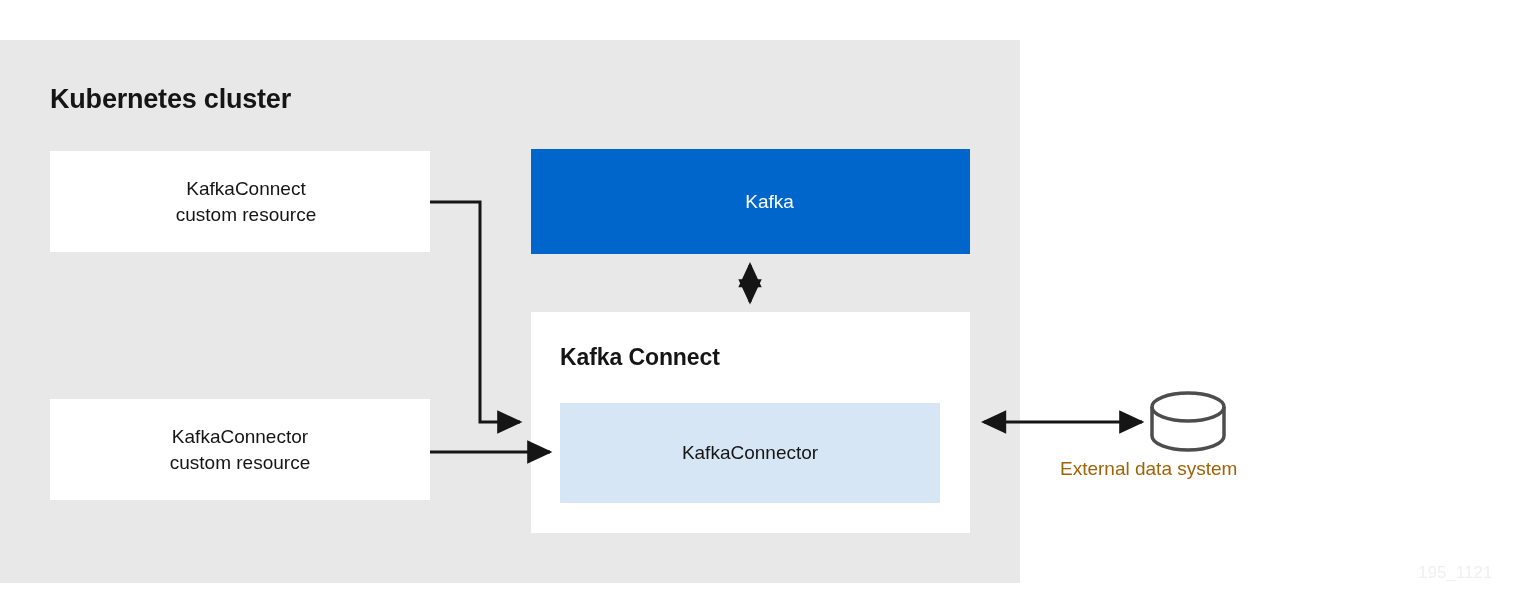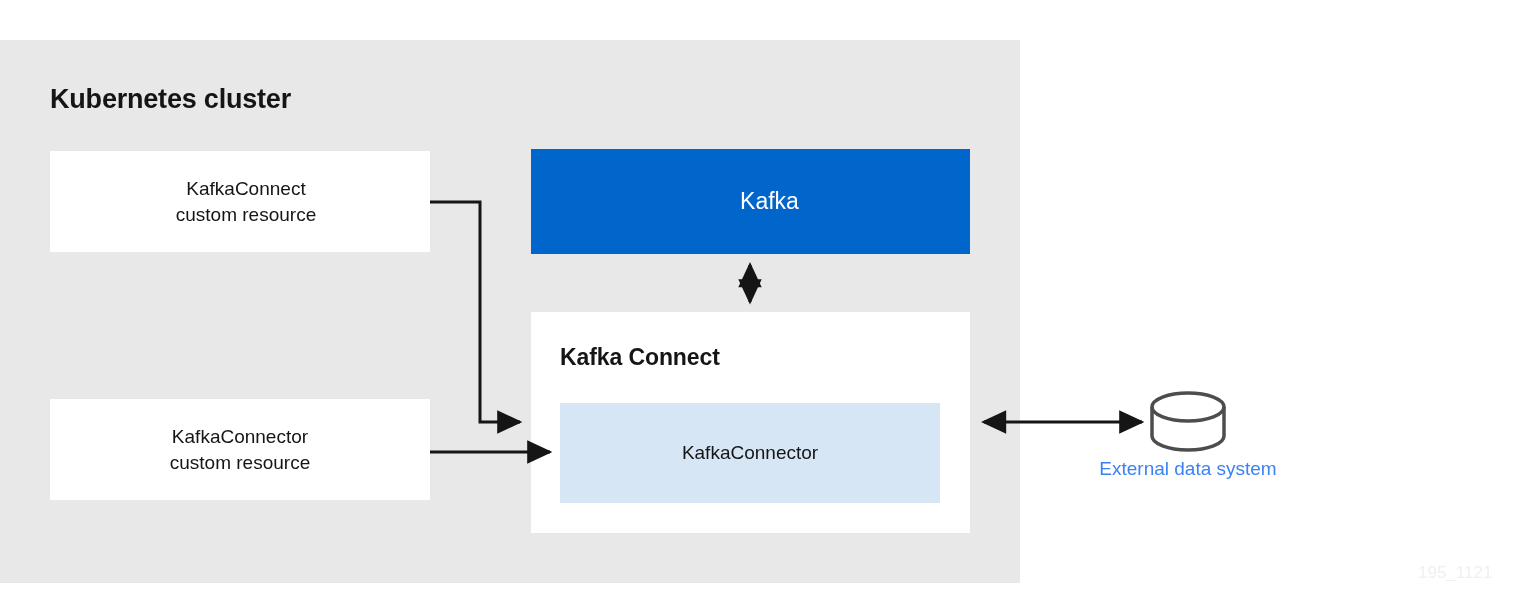--- a/index.html
+++ b/index.html
@@ -69,21 +69,21 @@
     height: 101px;
   }
 
   .kafka-box {
     left: 531px;
     top: 149px;
     width: 439px;
     height: 105px;
     background: #0066cc;
     color: #ffffff;
-    font-size: 23px;
+    font-size: 19px;
     padding-left: 38px;
   }
 
   .connect-box {
     left: 531px;
     top: 312px;
     width: 439px;
     height: 221px;
     background: #ffffff;
     display: block;
@@ -121,23 +121,22 @@
     height: 616px;
     pointer-events: none;
   }
 
   
   .ext-label {
     position: absolute;
     left: 1060px;
     top: 458px;
     width: 256px;
-    text-align: center;
-    font-size: 19px;
-    color: #3b82f6;
+    font-size: 19px;
+    color: #a16207;
     white-space: nowrap;
   }
   .db-icon {
     position: absolute;
     left: 1148px;
     top: 390px;
     width: 80px;
     height: 64px;
   }
 

